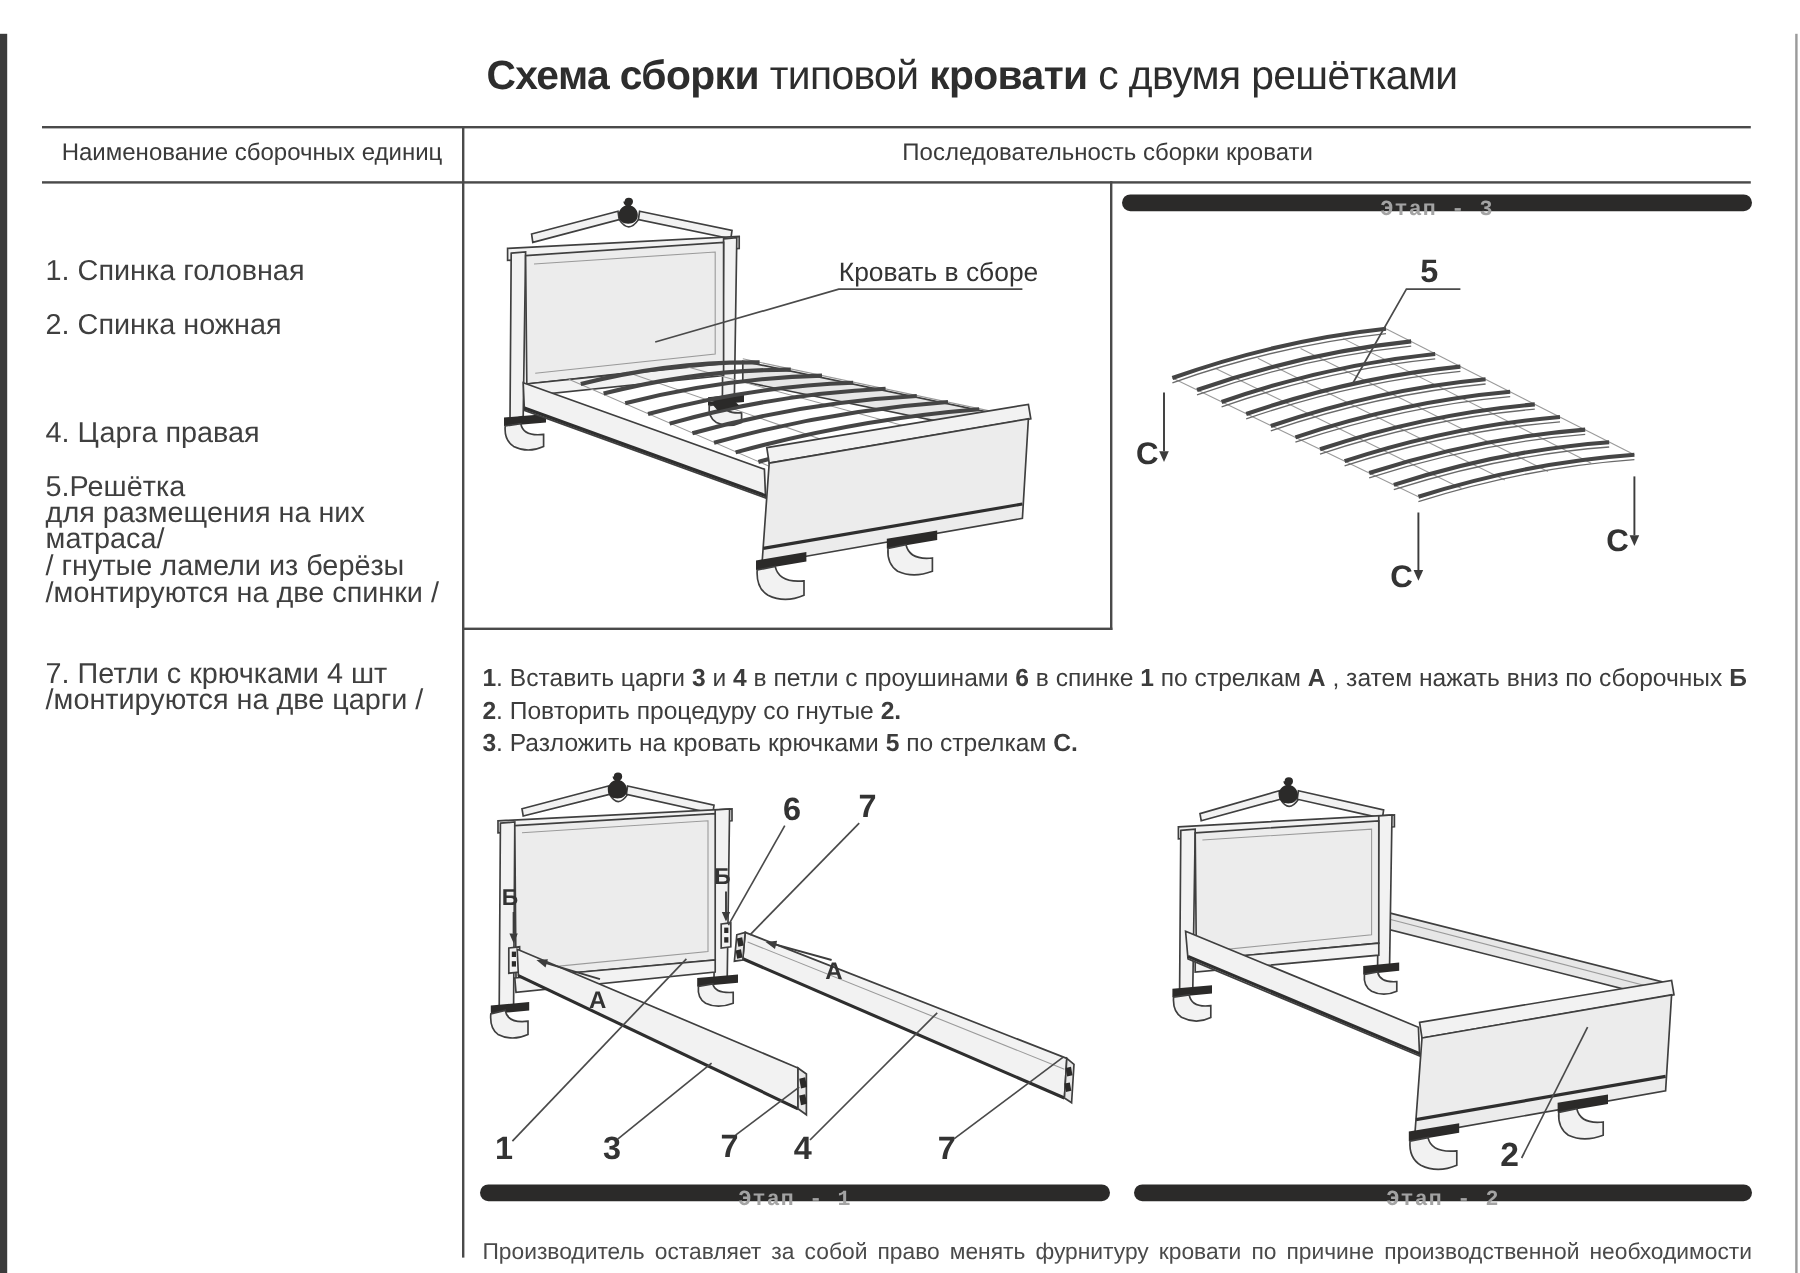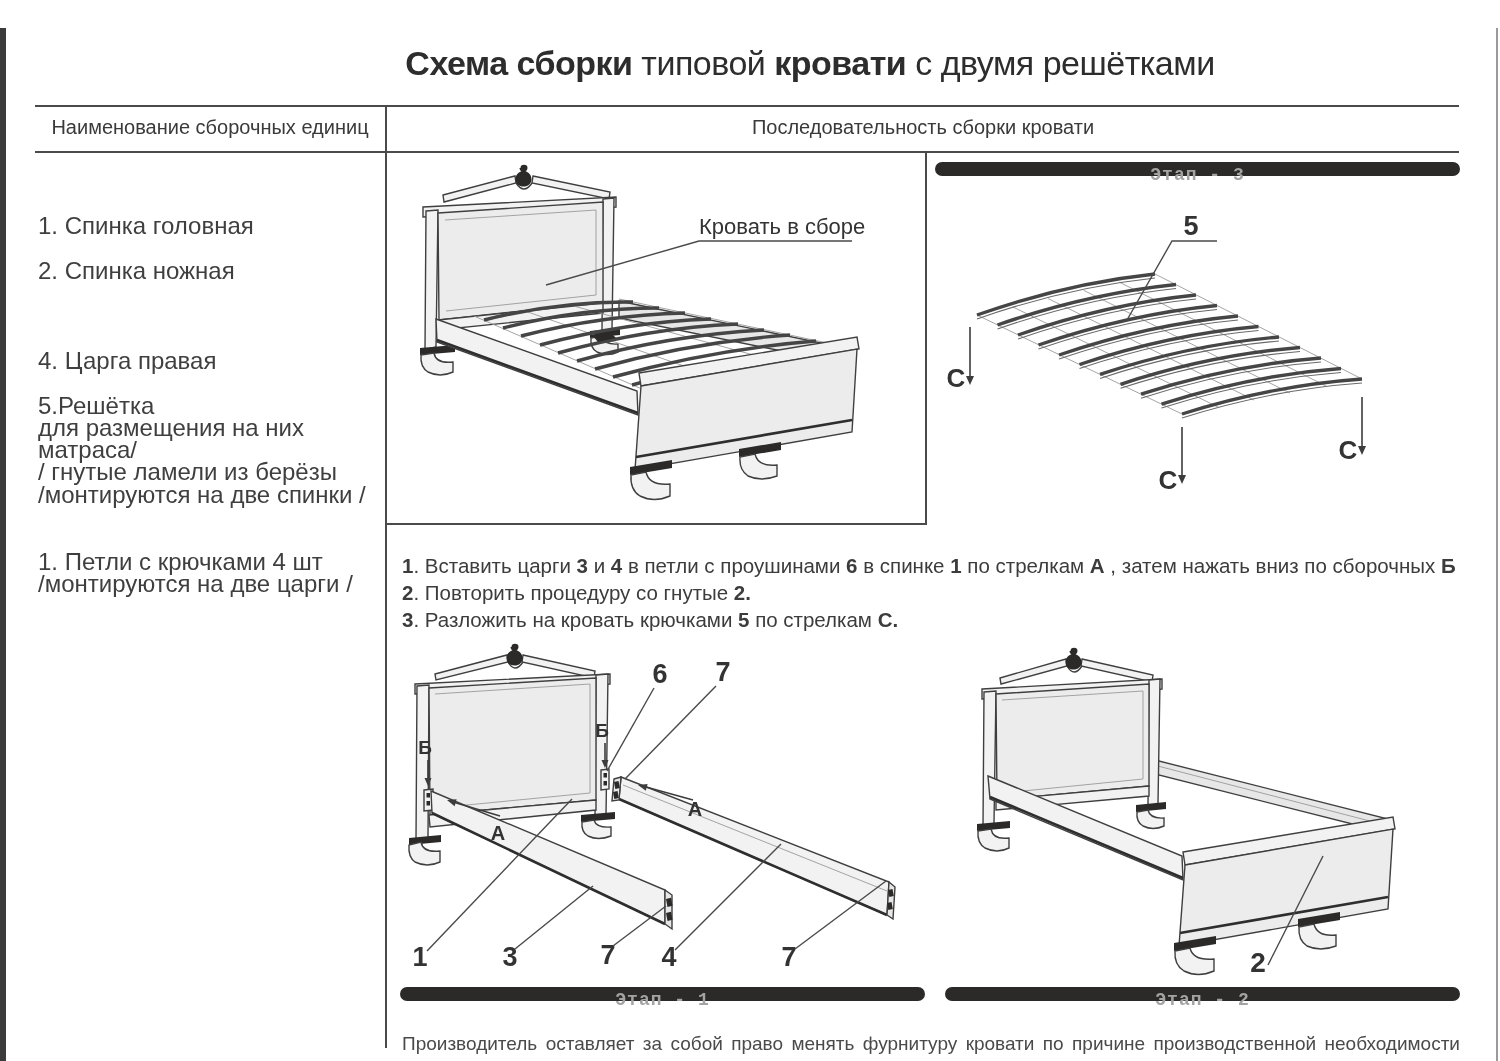--- a/index.html
+++ b/index.html
@@ -89,21 +89,21 @@
   </div>
   <div class="abs part" style="top:367px">
     <div class="pl">5.Решётка</div>
     <div class="pl">для размещения на них матраса/</div>
     <div class="pl">/ гнутые ламели из берёзы</div>
   </div>
   <div class="abs part" style="top:456px">
     <div class="pl">/монтируются на две спинки /</div>
   </div>
   <div class="abs part" style="top:523px">
-    <div class="pl">1. Петли с крючками 4 шт</div>
+    <div class="pl">7. Петли с крючками 4 шт</div>
     <div class="pl">/монтируются на две царги /</div>
   </div>
 
   <div class="abs pill" id="pill-stage3">Этап -  3</div>
   <div class="abs pill" id="pill-stage1">Этап - 1</div>
   <div class="abs pill" id="pill-stage2">Этап -  2</div>
 
   <svg class="abs" style="left:387px;top:126px" width="538" height="370" viewBox="0 0 538 370">
 
     <g>

